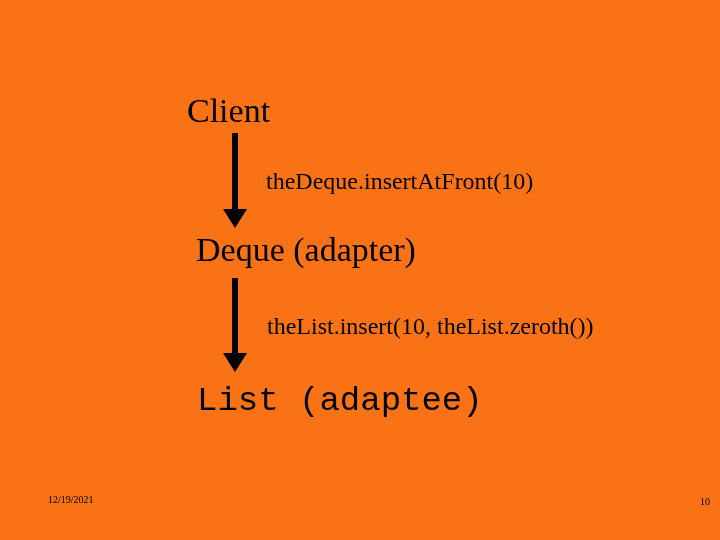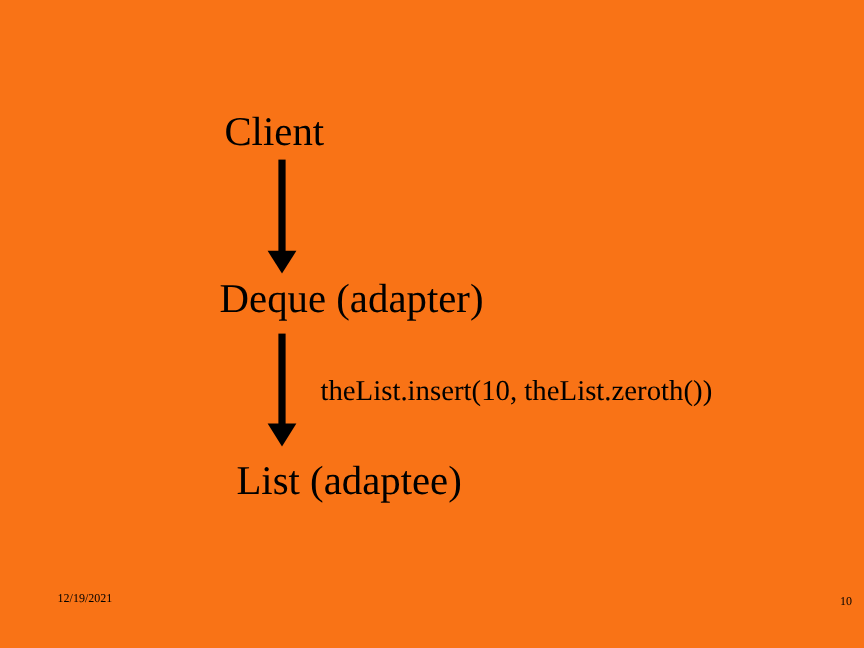--- a/index.html
+++ b/index.html
@@ -52,38 +52,39 @@
     font-size: 10px;
     line-height: 1.2;
     color: #000000;
     white-space: nowrap;
   }
   
   #node-client  { left: 187px; top: 92px;  }
   #arrow1-line  { left: 232px; top: 133px; height: 78px; }
   #arrow1-head  { left: 223px; top: 209px; }
   #call1        { left: 266px; top: 167px; }
-  #node-deque   { left: 183px; top: 231px; text-align: right; }
+  #node-deque   { left: 196px; top: 231px; text-align: right; }
   #arrow2-line  { left: 232px; top: 278px; height: 77px; }
   #arrow2-head  { left: 223px; top: 353px; }
   #call2        { left: 267px; top: 312px; }
-  #node-list    { left: 197px; top: 383px; }
+  #node-list    { left: 197px; top: 383px; font-family: Liberation Mono, monospace; }
   #footer-date  { left: 48px;  top: 494px; }
   #footer-page  { left: 652px; top: 496px; margin-left: 48px; }
 </style>
 </head>
 <body>
 
 <div class="slide">
 
   <div id="node-client" class="node-label">Client</div>
 
   <div id="arrow1-line" class="arrow-line"></div>
   <div id="arrow1-head" class="arrow-head"></div>
 
+  <div id="call1" class="call-label">theDeque.insertAtFront(10)</div>
 
   <div id="node-deque" class="node-label">Deque (adapter)</div>
 
   <div id="arrow2-line" class="arrow-line"></div>
   <div id="arrow2-head" class="arrow-head"></div>
 
   <div id="call2" class="call-label">theList.insert(10, theList.zeroth())</div>
 
   <div id="node-list" class="node-label">List (adaptee)</div>
 

